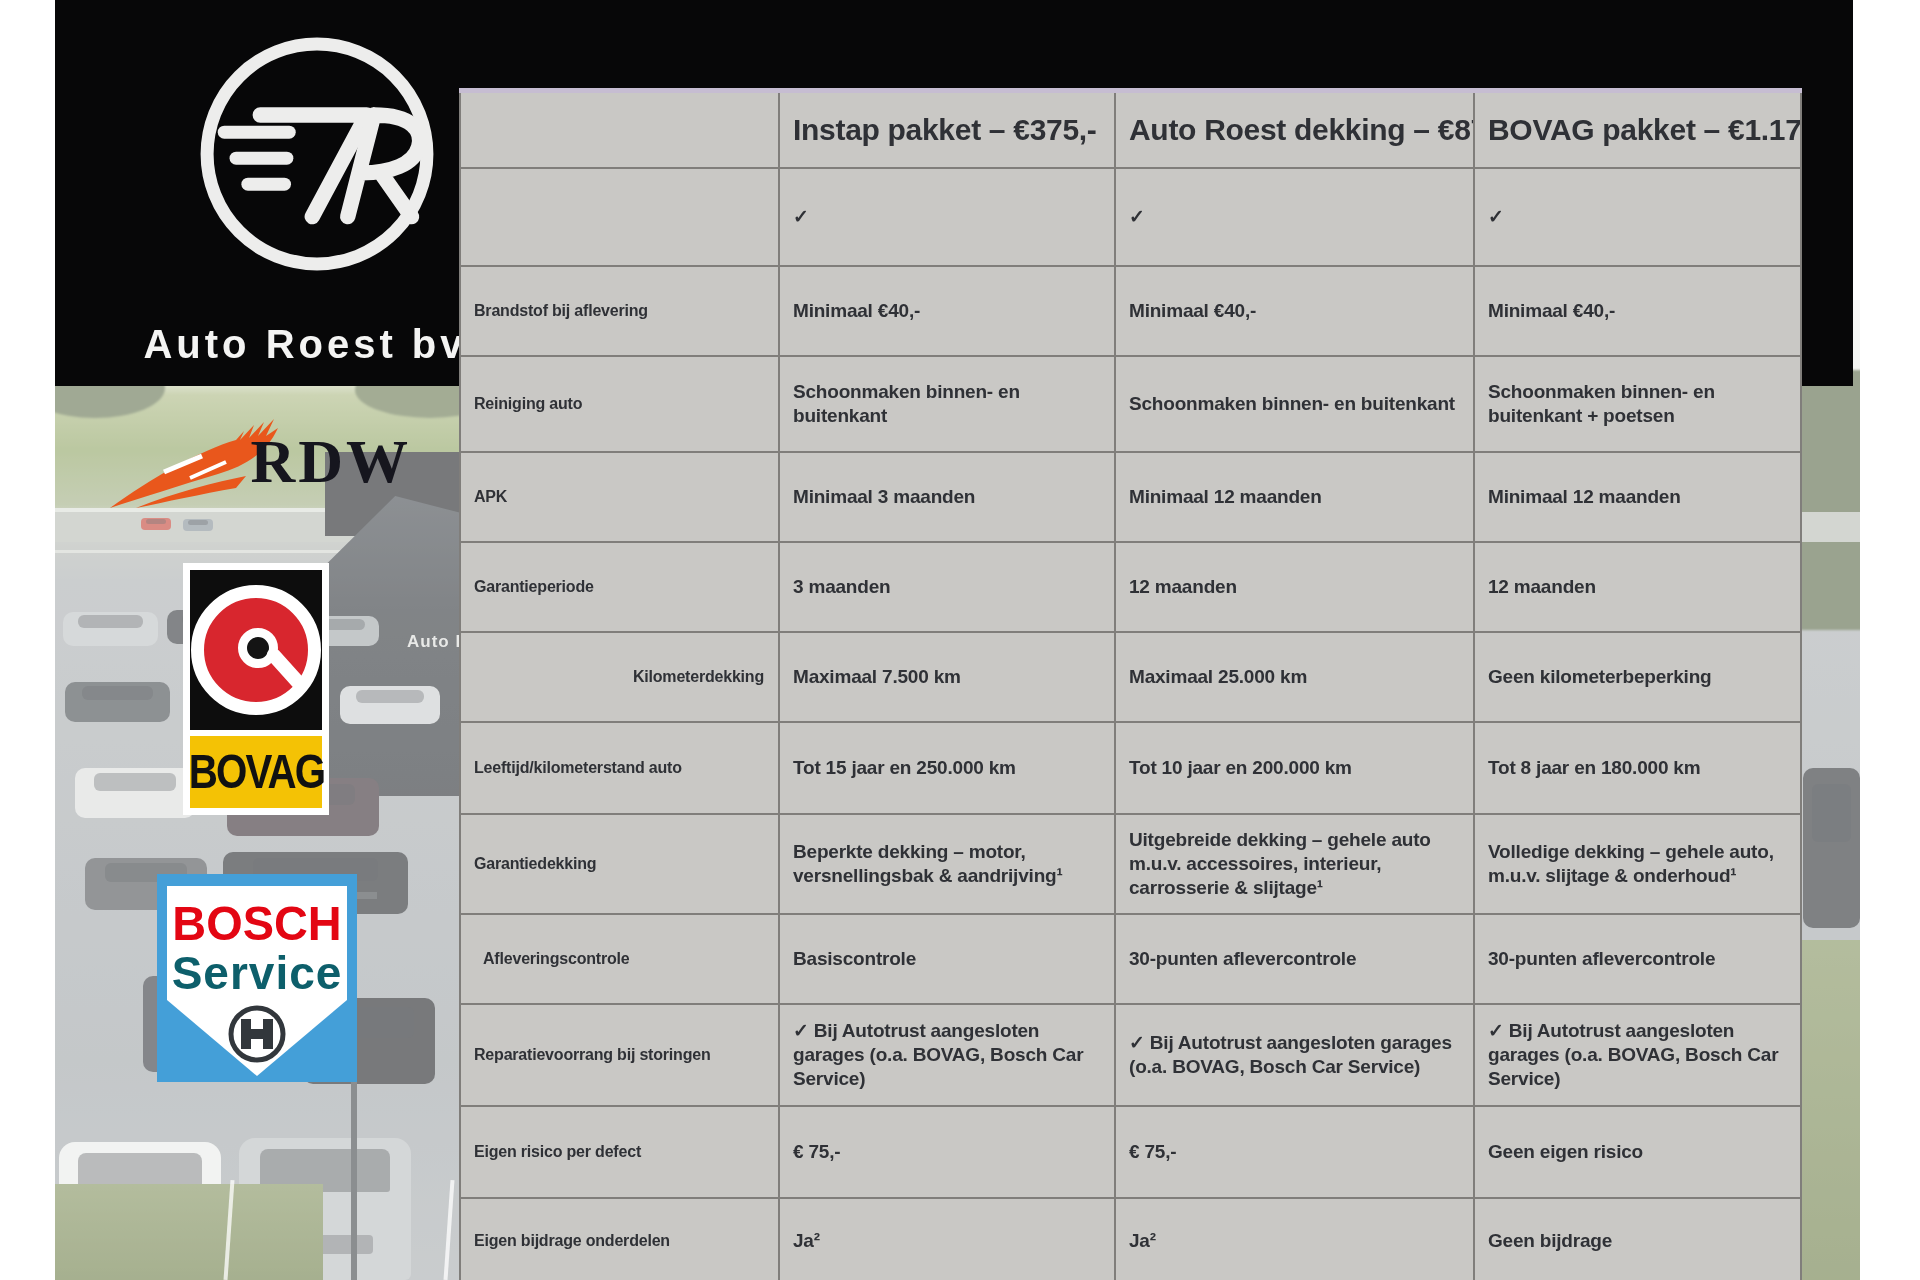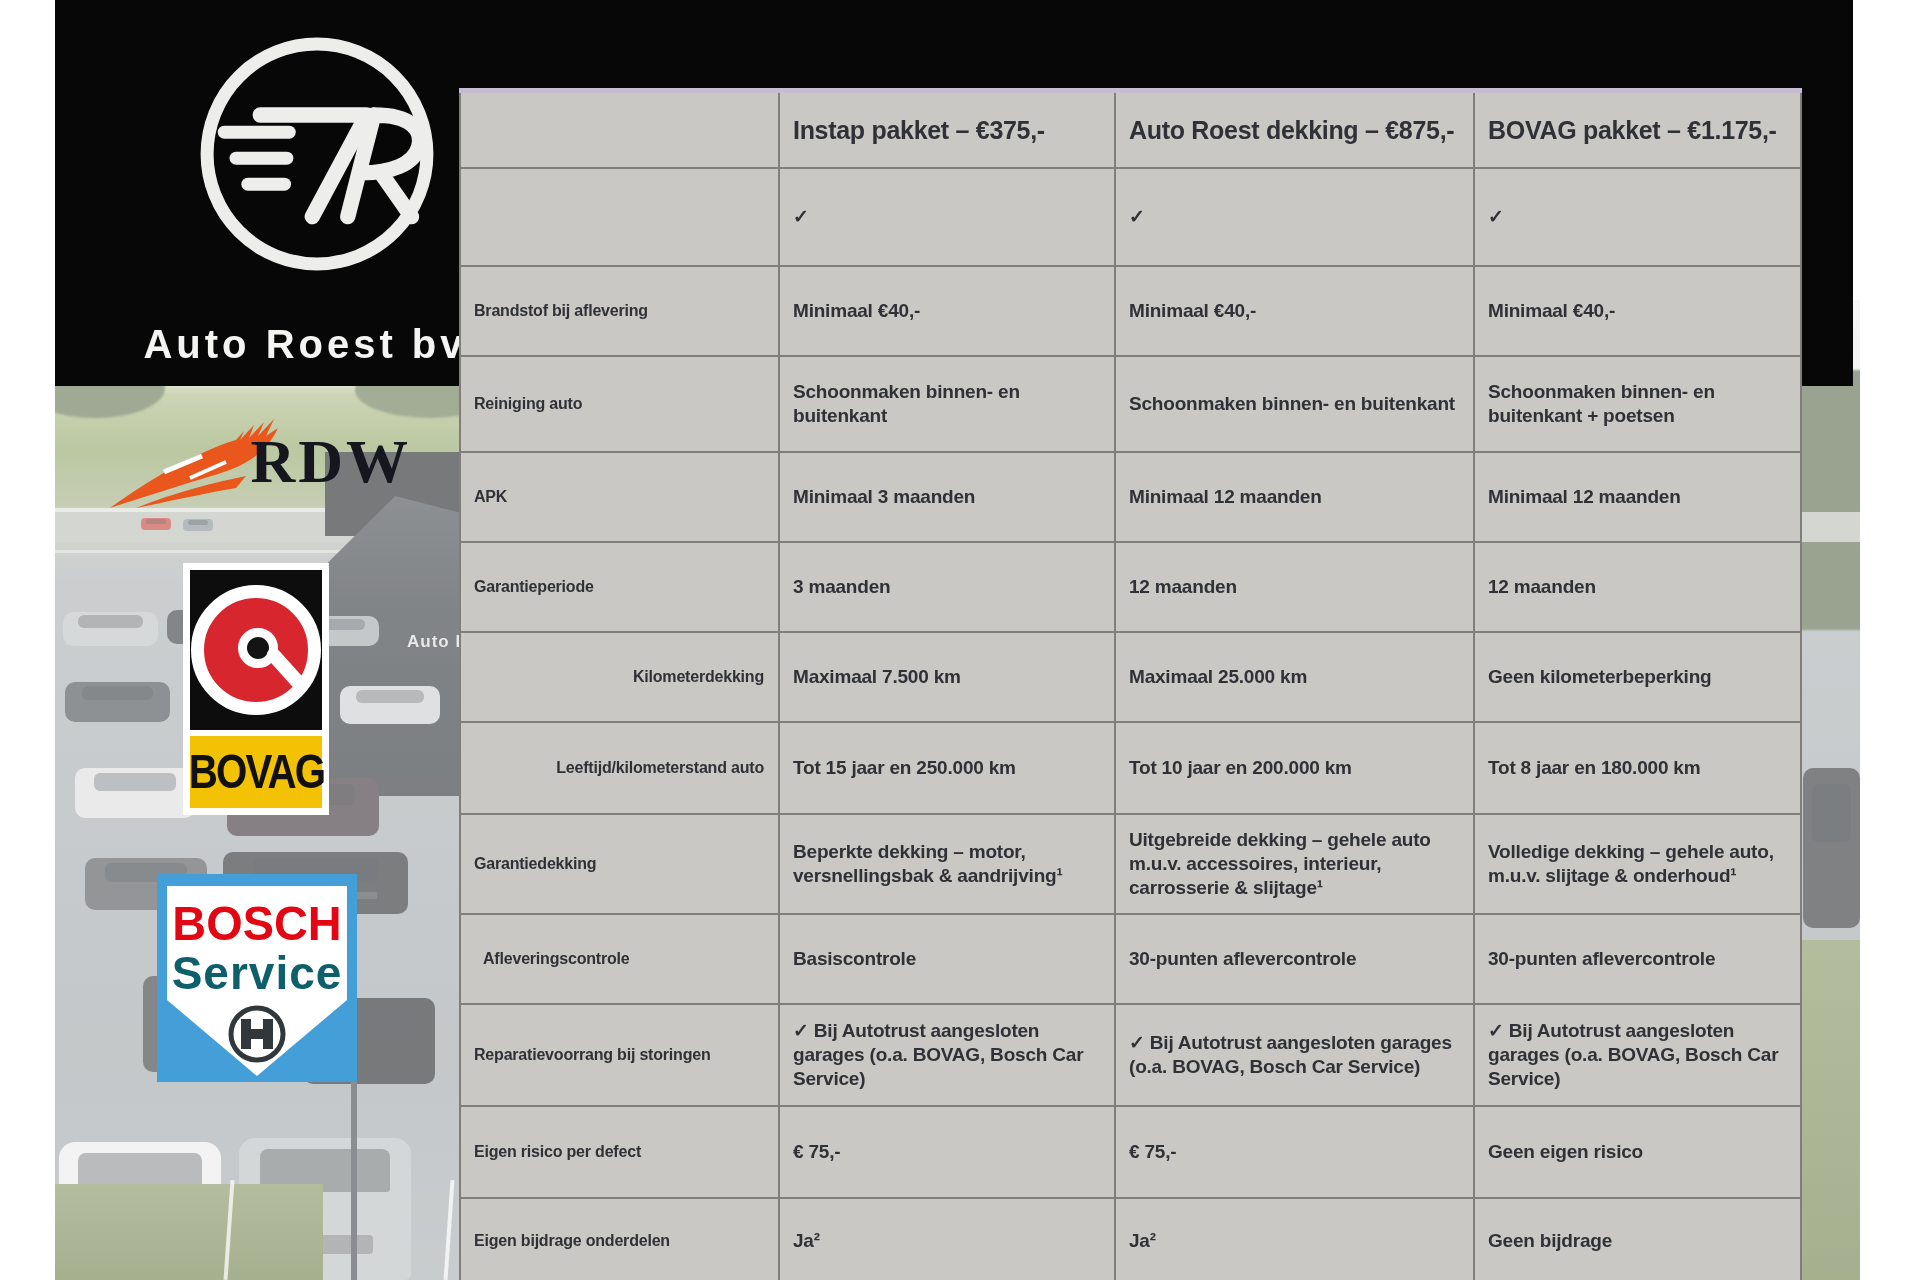--- a/index.html
+++ b/index.html
@@ -105,21 +105,21 @@
     background:#c9c8c5;
   }
   table.pk col.c0{width:319px;} table.pk col.c1{width:336px;}
   table.pk col.c2{width:359px;} table.pk col.c3{width:327px;}
   table.pk th,table.pk td{
     border:2px solid #807e7b;vertical-align:middle;text-align:left;
     color:#2f3136;background:#c9c8c5;padding:6px 14px 6px 13px;
     font-weight:700;line-height:1.28;letter-spacing:-0.2px;
     overflow:hidden;
   }
-  table.pk thead th{font-size:25px;letter-spacing:-0.3px;white-space:nowrap;}
+  table.pk thead th{font-size:30px;letter-spacing:-0.3px;white-space:nowrap;}
   table.pk td{font-size:19px;}
   table.pk td.lbl{font-size:16px;}
 </style>
 </head>
 <body>
 
 <div class="photo">
   <div class="tree" style="left:-30px;top:58px;width:140px;height:60px;background:#5c6c47;"></div>
   <div class="tree" style="left:300px;top:62px;width:150px;height:56px;background:#617148;"></div>
   <div class="tree" style="left:1660px;top:70px;width:180px;height:260px;background:#51613e;border-radius:20px;"></div>
@@ -262,21 +262,21 @@
           <td>12 maanden</td>
           <td>12 maanden</td>
         </tr>
         <tr>
           <td class="lbl" style="height: 76px; text-align: right;">Kilometerdekking</td>
           <td>Maximaal 7.500 km</td>
           <td>Maximaal 25.000 km</td>
           <td>Geen kilometerbeperking</td>
         </tr>
         <tr>
-          <td class="lbl" style="height: 78px; text-align: right;">Leeftijd/kilometerstand auto</td>
+          <td class="lbl" style="height: 78px;">Leeftijd/kilometerstand auto</td>
           <td>Tot 15 jaar en 250.000 km</td>
           <td>Tot 10 jaar en 200.000 km</td>
           <td>Tot 8 jaar en 180.000 km</td>
         </tr>
         <tr>
           <td class="lbl" style="height: 86px;">Garantiedekking</td>
           <td>Beperkte dekking – motor, versnellingsbak &amp; aandrijving¹</td>
           <td>Uitgebreide dekking – gehele auto m.u.v. accessoires, interieur, carrosserie &amp; slijtage¹</td>
           <td>Volledige dekking – gehele auto, m.u.v. slijtage &amp; onderhoud¹</td>
         </tr>

